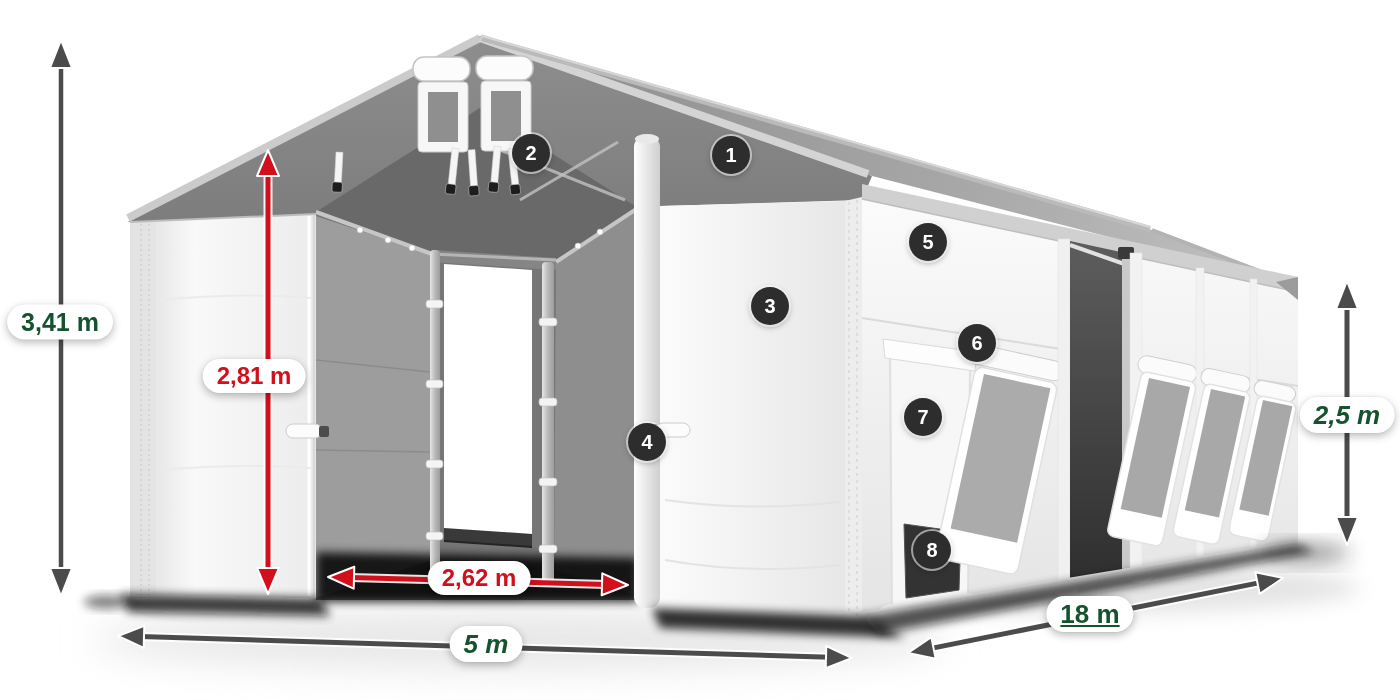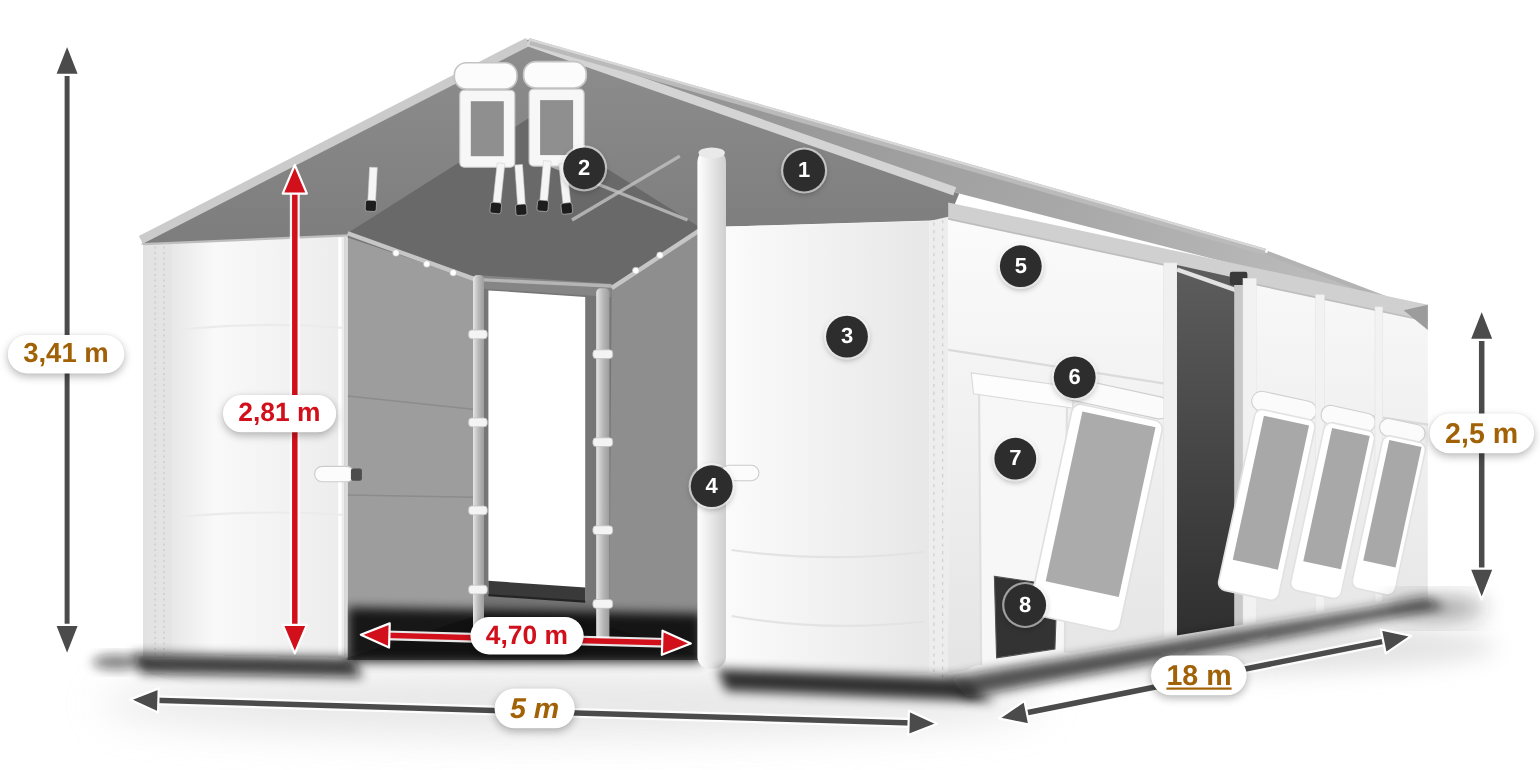--- a/index.html
+++ b/index.html
@@ -4,21 +4,21 @@
 <style>
   html,body{margin:0;padding:0;background:#ffffff;}
   .stage{
     position:relative;width:1400px;height:700px;overflow:hidden;background:#ffffff;
     font-family:"Liberation Sans",sans-serif;
   }
   .stage svg{position:absolute;left:0;top:0;}
   .dim-pill{
     position:absolute;transform:translate(-50%,-50%);
     background:#ffffff;border-radius:22px;padding:5px 14px;line-height:1;
-    font-weight:bold;color:#a16207;white-space:nowrap;
+    font-weight:bold;color:#14532d;white-space:nowrap;
     box-shadow:0 3px 8px rgba(0,0,0,.28), 0 0 0 1px rgba(0,0,0,.02);
   }
   .dim-pill.red{color:#d2101c;}
   .fs25{font-size:25px;} .fs24{font-size:24px;} .fs26{font-size:26px;}
   .badge{
     position:absolute;transform:translate(-50%,-50%);
     width:38px;height:38px;border-radius:50%;background:#2d2d2d;color:#ffffff;
     display:flex;align-items:center;justify-content:center;
     font-size:20px;font-weight:bold;
     box-shadow:0 0 0 2px rgba(255,255,255,.55), 0 2px 6px rgba(0,0,0,.35);
@@ -313,24 +313,24 @@
       <line x1="1347" y1="303" x2="1347" y2="522" stroke="#ffffff" stroke-width="9" opacity="0.9"></line>
       <line x1="1347" y1="303" x2="1347" y2="522" stroke="#4b4b4b" stroke-width="5"></line>
       <polygon points="1347,281 1336,309 1358,309" fill="#4b4b4b" stroke="#ffffff" stroke-width="2"></polygon>
       <polygon points="1347,545 1336,517 1358,517" fill="#4b4b4b" stroke="#ffffff" stroke-width="2"></polygon>
     </g>
   </g>
 </svg>
 
 <div class="dim-pill fs25" style="left:60px;top:322px;">3,41 m</div>
 <div class="dim-pill red fs24" style="left:254px;top:376px;">2,81 m</div>
-<div class="dim-pill red fs24" style="left:479px;top:578px;">4,70 m</div>
+<div class="dim-pill red fs24" style="left:479px;top:578px;">2,62 m</div>
 <div class="dim-pill fs26" style="left:486px;top:644px;font-style:italic;">5 m</div>
 <div class="dim-pill fs26" style="left:1090px;top:614px;text-decoration:underline;">18 m</div>
-<div class="dim-pill fs26" style="left:1347px;top:394px;">2,5 m</div>
+<div class="dim-pill fs26" style="left:1347px;top:415px;font-style:italic;">2,5 m</div>
 
 <div class="badge" style="left:731px;top:155px;">1</div>
 <div class="badge" style="left:531px;top:153px;">2</div>
 <div class="badge" style="left:770px;top:306px;">3</div>
 <div class="badge" style="left:647px;top:442px;">4</div>
 <div class="badge" style="left:928px;top:242px;">5</div>
 <div class="badge" style="left:977px;top:343px;">6</div>
 <div class="badge" style="left:923px;top:417px;">7</div>
 <div class="badge" style="left:932px;top:550px;">8</div>
 

